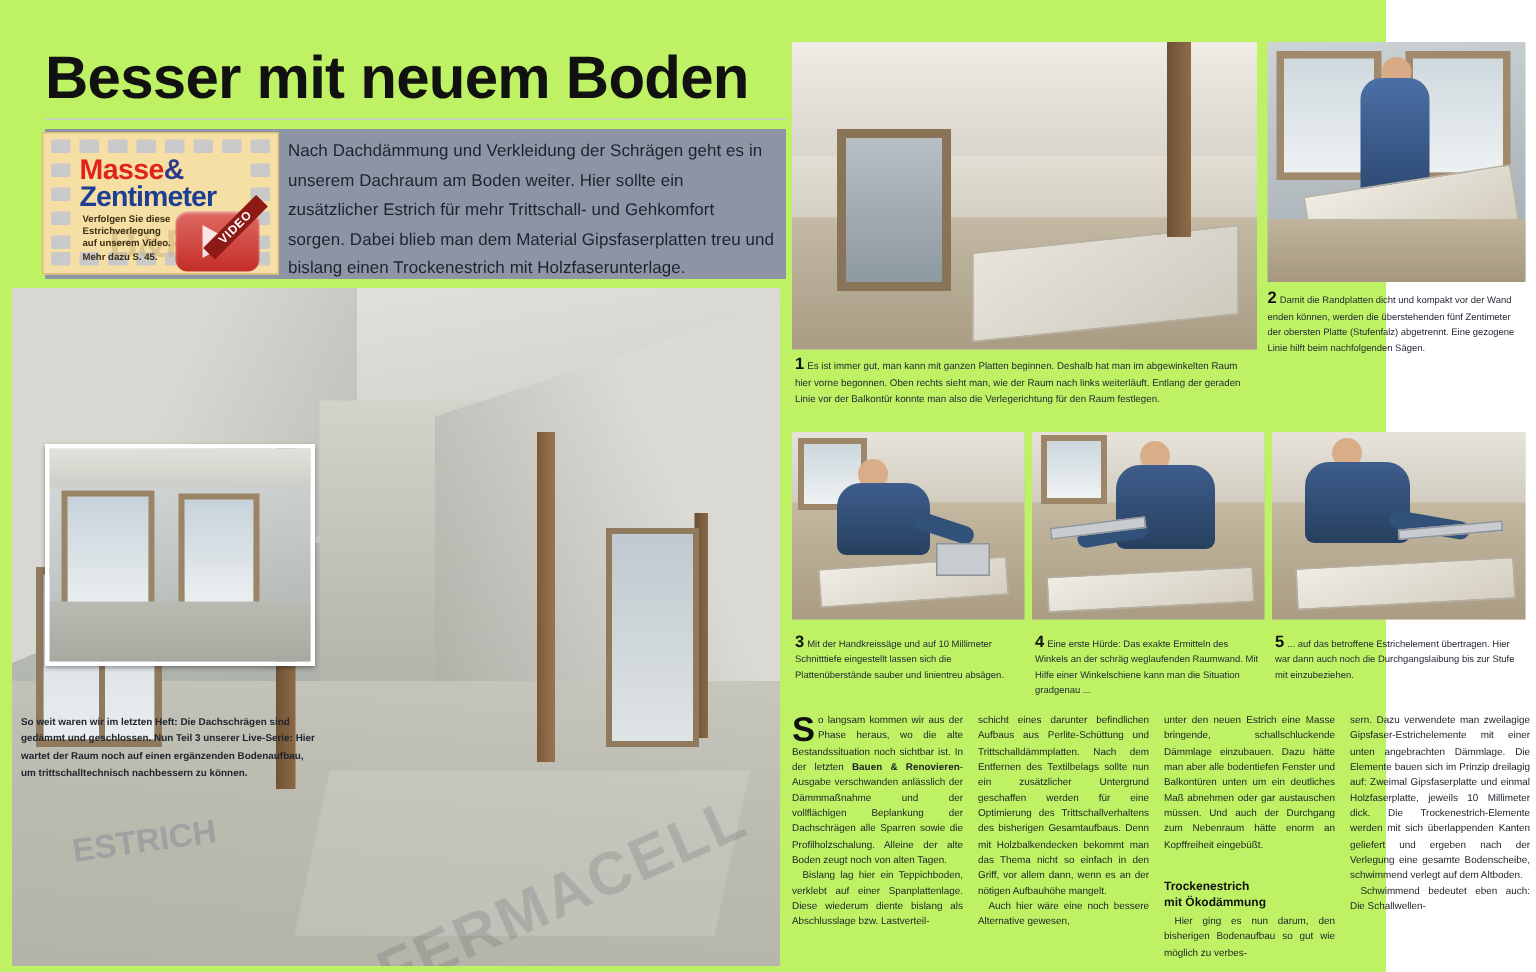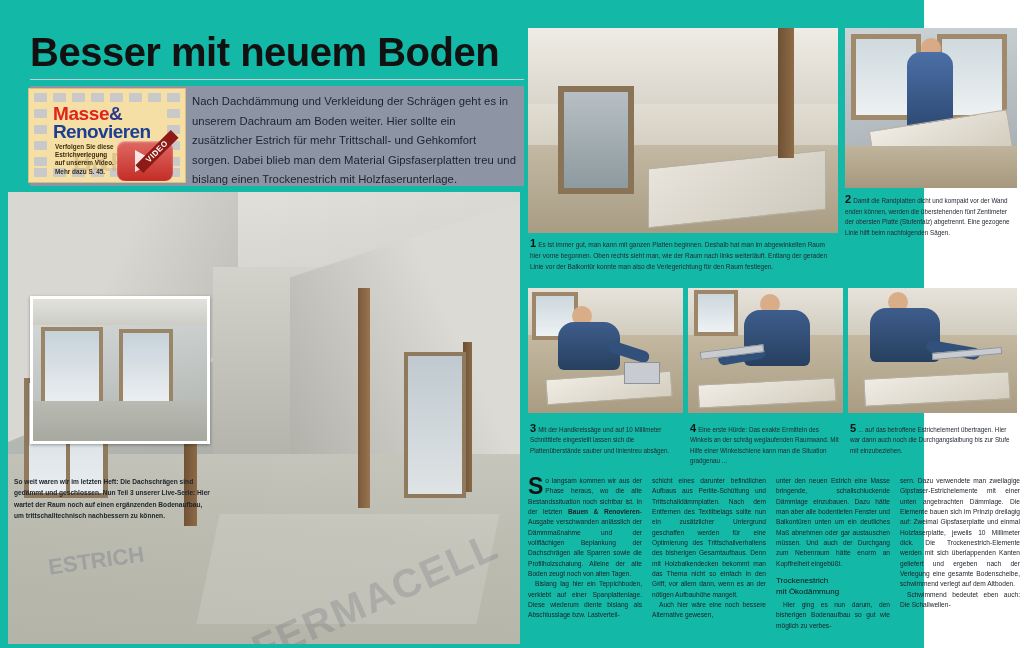--- a/index.html
+++ b/index.html
@@ -2,21 +2,21 @@
 <html><head>
 <meta charset="utf-8">
 <style>
   * { box-sizing: border-box; margin: 0; padding: 0; }
   html, body {
     width: 1024px; height: 648px;
     font-family: "Liberation Sans", sans-serif;
     background: #ffffff;
     overflow: hidden;
   }
-  .page { position: relative; width: 924px; height: 648px; background: #14b8a6; }
+  .page { position: relative; width: 924px; height: 648px; background: #bef264; }
 
   
   .title {
     position: absolute; left: 30px; top: 32px;
     font-size: 40px; font-weight: bold; letter-spacing: -0.5px;
     color: #111; line-height: 1;
   }
 
   
   .intro-band {
@@ -170,21 +170,21 @@
   .cols { position: absolute; left: 528px; top: 476px; width: 492px; height: 172px; }
   .col { position: absolute; top: 0; width: 114px; font-size: 6.6px; line-height: 10.35px;
          color: #1b1f26; text-align: justify; }
   .col.c1 { left: 0; } .col.c2 { left: 124px; } .col.c3 { left: 248px; } .col.c4 { left: 372px; width: 120px; }
   .col p { margin: 0; text-indent: 7px; }
   .col p.noind { text-indent: 0; }
   .dropcap {
     float: left; font-size: 23px; line-height: 19px; font-weight: bold;
     margin: 1px 2px 0 0; color: #111;
   }
-  .subhead { font-size: 8px; font-weight: normal; line-height: 10.5px; margin: 7px 0 3px; color:#111; text-align:left; }
+  .subhead { font-size: 8px; font-weight: bold; line-height: 10.5px; margin: 17px 0 3px; color:#111; text-align:left; }
   b { font-weight: bold; }
 
   .hr-top { position:absolute; left:30px; top:79px; width:494px; height:1px; background:#c9ccd2; }
 </style>
 </head>
 <body>
 
 <div class="page">
 
   <h1 class="title">Besser mit neuem Boden</h1>
@@ -223,21 +223,21 @@
         <i></i>
         <i></i>
         <i></i>
         <i></i>
       </div>
 
     <div class="ghost">B&amp;R</div>
     <div class="logo-b">
       <span>Masse</span><span class="logo-amp">&amp;</span>
     </div>
-    <div class="logo-r">Renovieren</div>
+    <div class="logo-r">Zentimeter</div>
     <div class="logo-note">Verfolgen Sie diese Estrichverlegung auf unserem Video. Mehr dazu S. 45.</div>
 
     <div class="play-badge">
       <div class="play-tri"></div>
       <div class="video-rib">VIDEO</div>
     </div>
   </div>
 
   <div class="intro-text">Nach Dachdämmung und Verkleidung der Schrägen geht es in unserem Dachraum am Boden weiter. Hier sollte ein zusätzlicher Estrich für mehr Trittschall- und Gehkomfort sorgen. Dabei blieb man dem Material Gipsfaserplatten treu und bislang einen Trockenestrich mit Holzfaserunterlage.</div>
 

